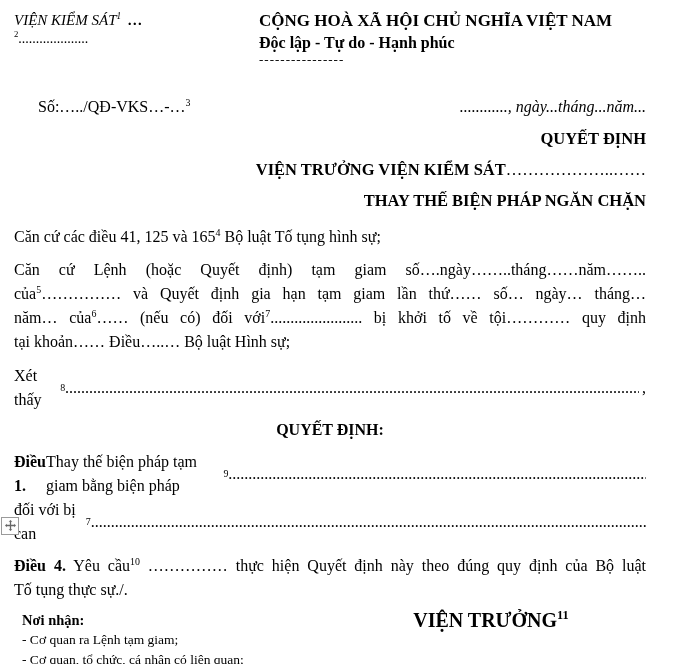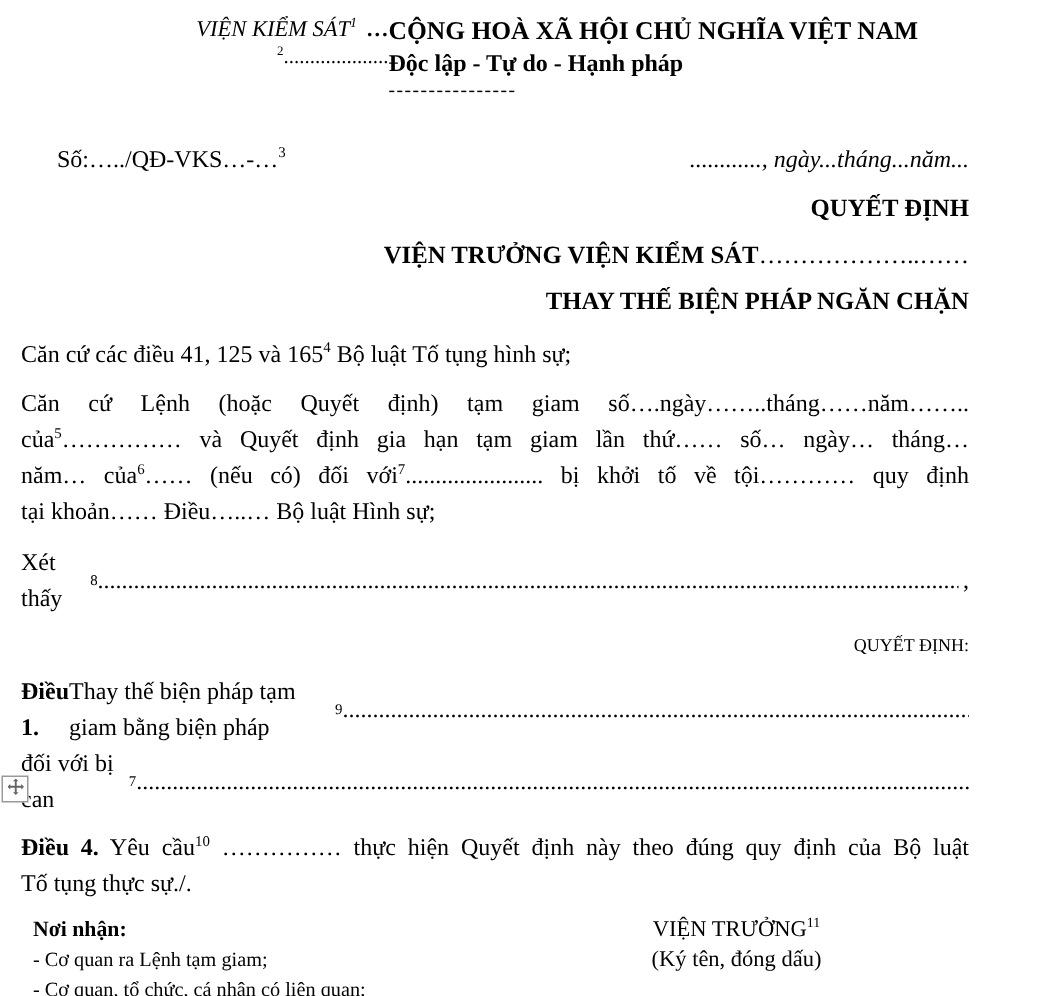--- a/index.html
+++ b/index.html
@@ -6,21 +6,21 @@
   .page {
     width:692px; height:664px; position:relative; overflow:hidden;
     background:#ffffff; color:#000;
     font-family:"Liberation Serif", serif;
   }
   .content { padding:10px 46px 0 14px; }
   sup { font-size:0.62em; vertical-align:super; line-height:0; }
 
   
   .hdr { display:flex; }
-  .hdr-left { width:245px; text-align:right; }
+  .hdr-left { width:245px; text-align:left; }
   .org-line { font-size:15px; font-style:italic; line-height:20px; white-space:nowrap; }
   .org-tail { font-weight:bold; font-style:normal; margin-left:6px; }
   .org-sub { font-size:14px; line-height:18px; }
   .hdr-right { flex:1; text-align:left; }
   .nat1 { font-size:17px; font-weight:bold; line-height:22px; white-space:nowrap; }
   .nat2 { font-size:16px; font-weight:bold; line-height:22px; }
   .nat-div { font-size:13px; line-height:12px; letter-spacing:1px; }
 
   
   .ref-row { display:flex; margin-top:30px; font-size:16px; line-height:22px;gap:38px; }
@@ -35,30 +35,30 @@
 
   
   .bodytext { font-size:16px; line-height:24px; }
   .p1 { margin-top:13px; }
   .p2 { margin-top:9px; }
   .pj { text-align:justify; text-align-last:justify; }
   .pflex { display:flex; align-items:center; }
   .p3 { margin-top:10px; }
   .fill { flex:1 1 auto; min-width:0; overflow:hidden; white-space:nowrap; }
   .tail { flex:0 0 auto; margin-left:3px; }
-  .dh { text-align:right; font-weight:normal; font-size:12px; line-height:24px; margin-top:6px; }
+  .dh { text-align:center; font-weight:bold; font-size:16px; line-height:24px; margin-top:6px; }
   .art { margin-top:8px; }
   .lbl { font-weight:bold; }
 
   
   .footer { position:relative; margin-top:8px; }
   .recips { margin-left:8px; font-size:13.5px; line-height:19.5px; }
   .recips-h { font-size:14.5px; font-weight:bold; line-height:20px; }
   .signer { position:absolute; top:0; left:382px; width:190px; text-align:center; }
-  .signer-t { font-weight:normal; font-size:15px; line-height:20px; }
+  .signer-t { font-weight:bold; font-size:20px; line-height:20px; }
   .signer-n { font-size:15px; line-height:20px; }
 
   
   .anchor {
     position:absolute; left:1px; top:517px; width:16px; height:16px;
     border:1px solid #9a9a9a; background:#fefefe;
     display:flex; align-items:center; justify-content:center;
   }
 </style>
 </head>
@@ -67,21 +67,21 @@
 <div class="page">
   <div class="content">
 
     <div class="hdr">
       <div class="hdr-left">
         <div class="org-line"><span>VIỆN KIỂM SÁT</span><sup>1</sup><span class="org-tail">…</span></div>
         <div class="org-sub"><sup>2</sup><span>....................</span></div>
       </div>
       <div class="hdr-right">
         <div class="nat1">CỘNG HOÀ XÃ HỘI CHỦ NGHĨA VIỆT NAM</div>
-        <div class="nat2">Độc lập - Tự do - Hạnh pháp</div>
+        <div class="nat2">Độc lập - Tự do - Hạnh phúc</div>
         <div class="nat-div">----------------</div>
       </div>
     </div>
 
     <div class="ref-row">
       <div class="doc-no"><span>Số:…../QĐ-VKS…-…</span><sup>3</sup></div>
       <div class="date">............, ngày...tháng...năm...</div>
     </div>
 
     <div class="titles">
@@ -133,21 +133,20 @@
 
     <div class="footer">
       <div class="recips">
         <div class="recips-h">Nơi nhận:</div>
         <div>- Cơ quan ra Lệnh tạm giam;</div>
         <div>- Cơ quan, tổ chức, cá nhân có liên quan;</div>
 
       </div>
       <div class="signer">
         <div class="signer-t"><span>VIỆN TRƯỞNG</span><sup>11</sup></div>
-        <div class="signer-n">(Ký tên, đóng dấu)</div>
       </div>
     </div>
 
   </div>
 
   <div class="anchor">
     <span><svg width="11" height="11" viewBox="0 0 12 12">
           <path fill="#666" d="M6 0 L8 2 L6.7 2 L6.7 5.3 L10 5.3 L10 4 L12 6 L10 8 L10 6.7 L6.7 6.7 L6.7 10 L8 10 L6 12 L4 10 L5.3 10 L5.3 6.7 L2 6.7 L2 8 L0 6 L2 4 L2 5.3 L5.3 5.3 L5.3 2 L4 2 Z"></path>
         </svg></span>
   </div>

